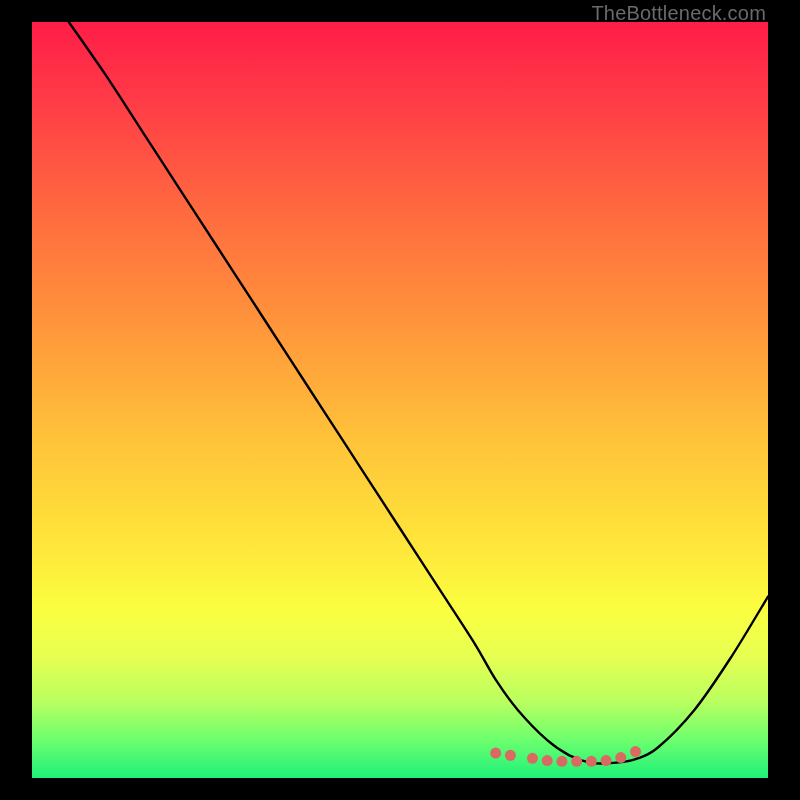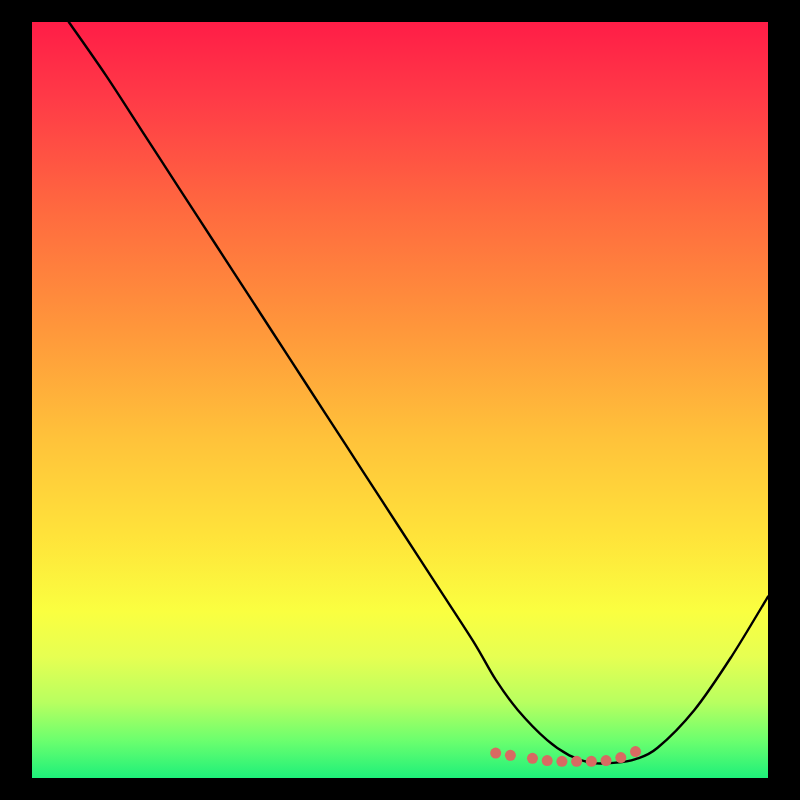--- a/index.html
+++ b/index.html
@@ -73,13 +73,14 @@
           <circle cx="515.20" cy="738.61" r="5.5" fill="#d86a62"></circle>
           <circle cx="529.92" cy="739.37" r="5.5" fill="#d86a62"></circle>
           <circle cx="544.64" cy="739.37" r="5.5" fill="#d86a62"></circle>
           <circle cx="559.36" cy="739.37" r="5.5" fill="#d86a62"></circle>
           <circle cx="574.08" cy="738.61" r="5.5" fill="#d86a62"></circle>
           <circle cx="588.80" cy="735.59" r="5.5" fill="#d86a62"></circle>
           <circle cx="603.52" cy="729.54" r="5.5" fill="#d86a62"></circle>
         </g>
     </svg>
   </div>
+  <div class="watermark">TheBottleneck.com</div>
 </div>
 
 </body></html>

